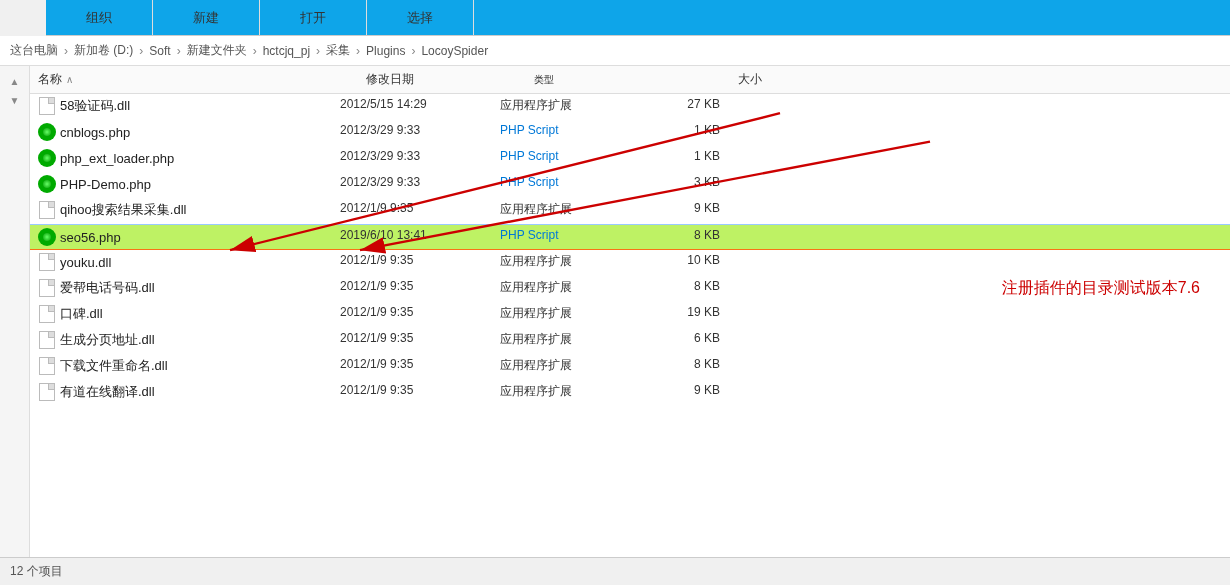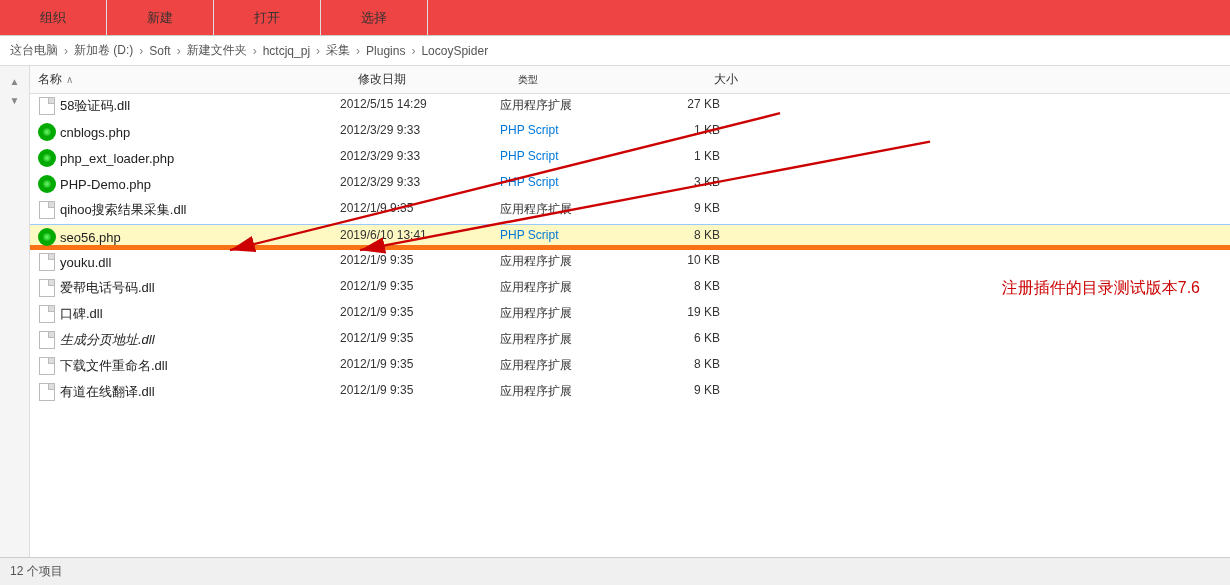--- a/index.html
+++ b/index.html
@@ -9,24 +9,25 @@
       background: #f0f0f0;
       width: 1230px;
       height: 585px;
       overflow: hidden;
       color: #222;
     }
 
     
     .toolbar {
       display: flex;
-      background: #ef4444;
+      background: #0ea5e9;
       border-bottom: 1px solid #ccc;
       height: 36px;
       align-items: stretch;
+      margin-left: 46px;
     }
     .toolbar-item {
       padding: 0 40px;
       display: flex;
       align-items: center;
       justify-content: center;
       border-right: 1px solid #ddd;
       cursor: pointer;
       font-size: 13px;
       color: #333;
@@ -86,20 +87,21 @@
     .col-headers {
       display: flex;
       align-items: center;
       border-bottom: 1px solid #ddd;
       background: #fafafa;
       height: 28px;
       padding: 0 8px;
       position: sticky;
       top: 0;
       z-index: 10;
+      gap: 8px;
     }
     .col-name {
       width: 320px;
       display: flex;
       align-items: center;
       gap: 4px;
       color: #333;
       font-size: 12px;
     }
     .col-name .sort-arrow {
@@ -113,22 +115,22 @@
     
     .file-row {
       display: flex;
       align-items: flex-start;
       padding: 3px 8px;
       height: 26px;
       border-bottom: 1px solid transparent;
       cursor: pointer;
     }
     .file-row.selected {
-      background: #fef9c3;
-      border-bottom: 5px solid #f97316;
+      background: #bef264;
+      border-bottom: 1px solid #f97316;
       border-top: 1px solid #99c9ff;
     }
 
     .file-icon {
       width: 18px;
       height: 18px;
       margin-right: 4px;
       display: inline-flex;
       align-items: center;
       justify-content: center;
@@ -371,21 +373,21 @@
           </div>
           <div class="file-date-cell">2012/1/9 9:35</div>
           <div class="file-type-cell normal">应用程序扩展</div>
           <div class="file-size-cell">19 KB</div>
         </div>
         <div class="file-row">
           <div class="file-name-cell">
             <span class="file-icon">
               <span class="icon-dll"></span>
             </span>
-            <span style="overflow: hidden; text-overflow: ellipsis; white-space: nowrap; font-style: italic;">生成分页地址.dll</span>
+            <span style="overflow: hidden; text-overflow: ellipsis; white-space: nowrap;">生成分页地址.dll</span>
           </div>
           <div class="file-date-cell">2012/1/9 9:35</div>
           <div class="file-type-cell normal">应用程序扩展</div>
           <div class="file-size-cell">6 KB</div>
         </div>
         <div class="file-row">
           <div class="file-name-cell">
             <span class="file-icon">
               <span class="icon-dll"></span>
             </span>

